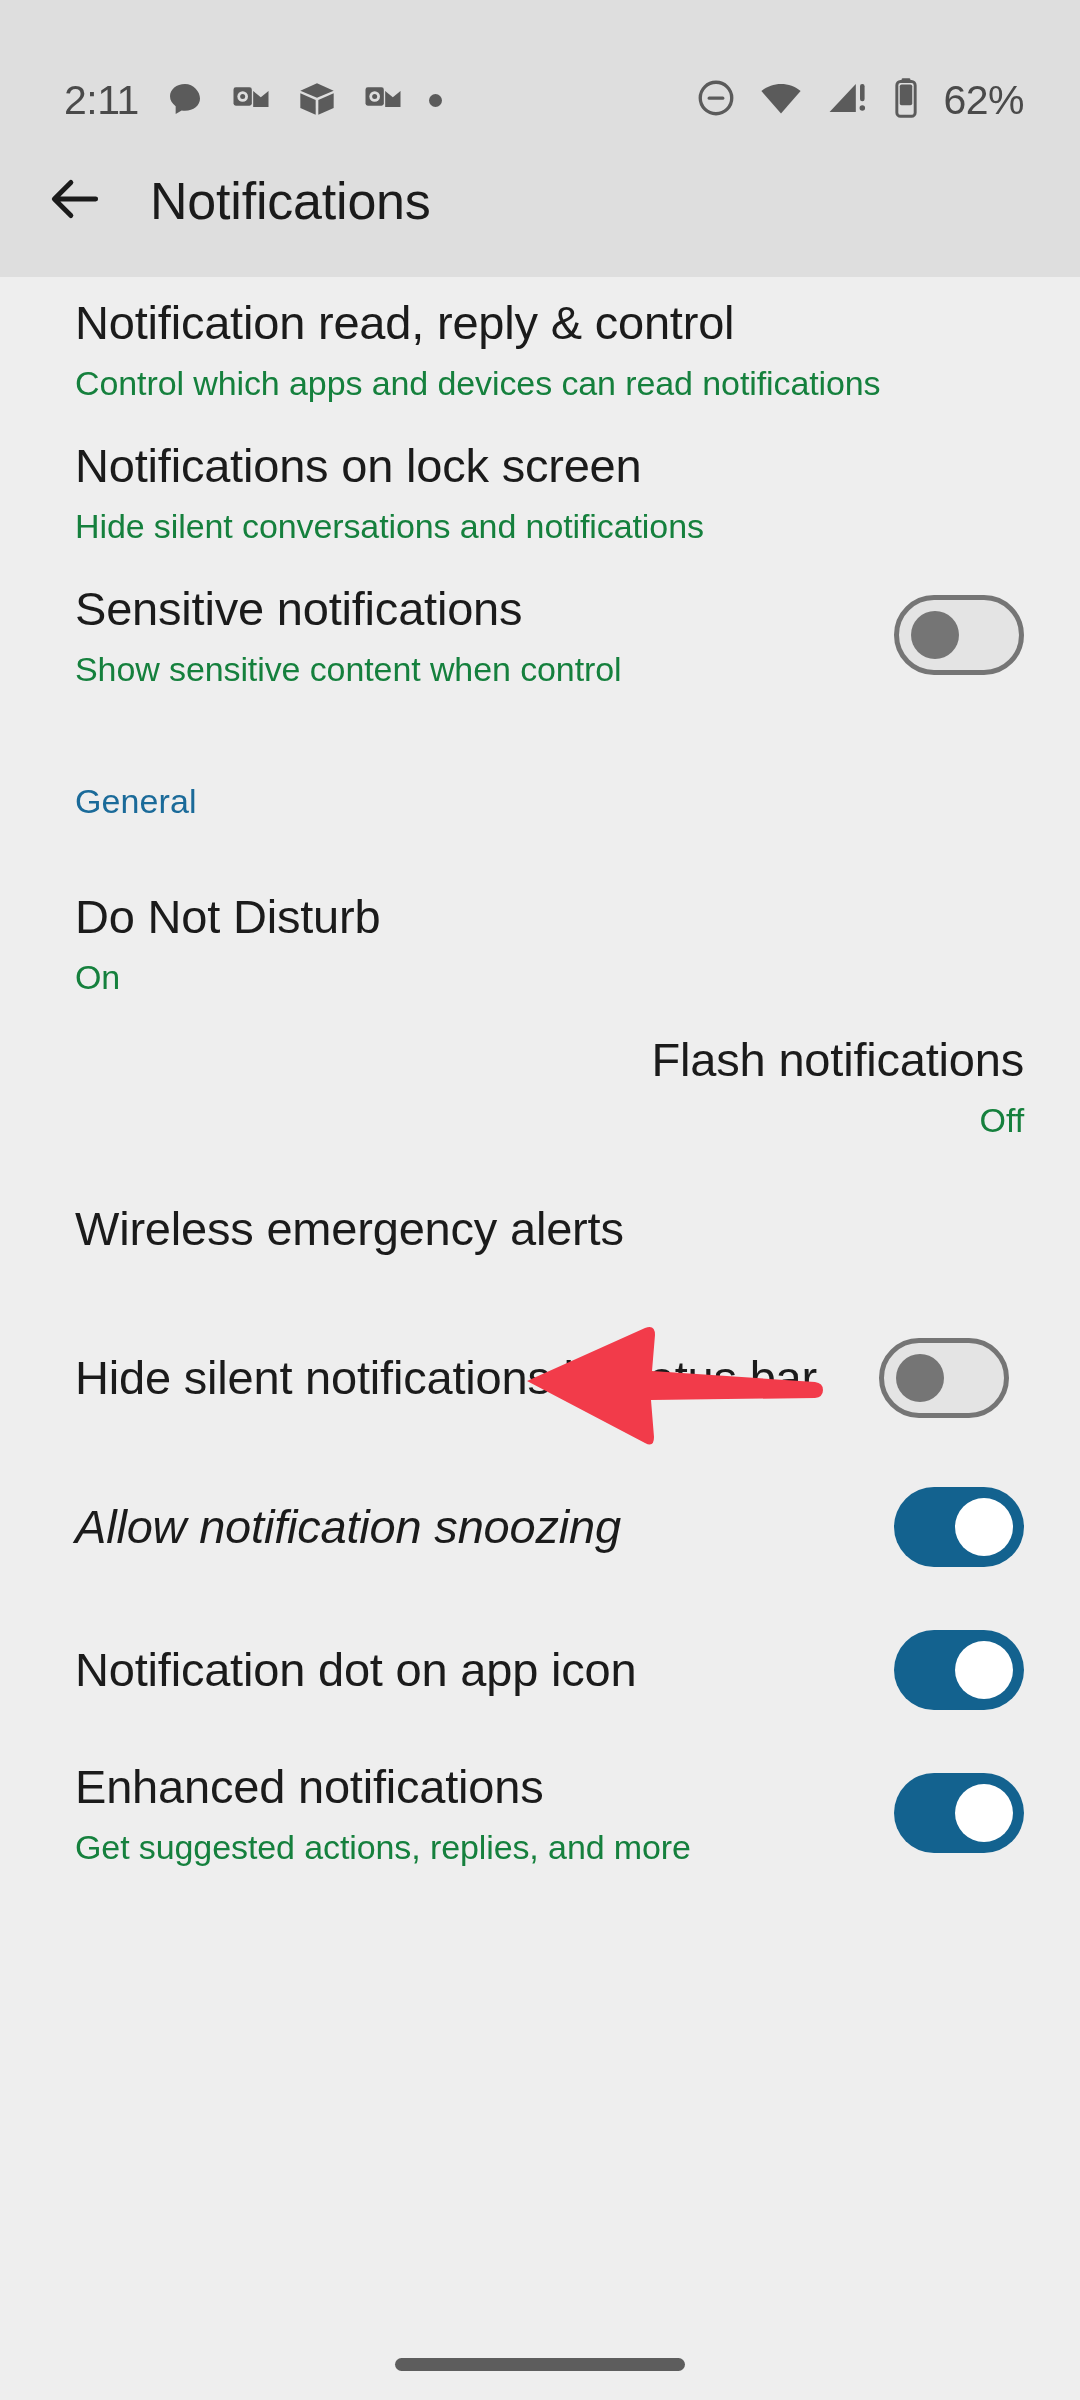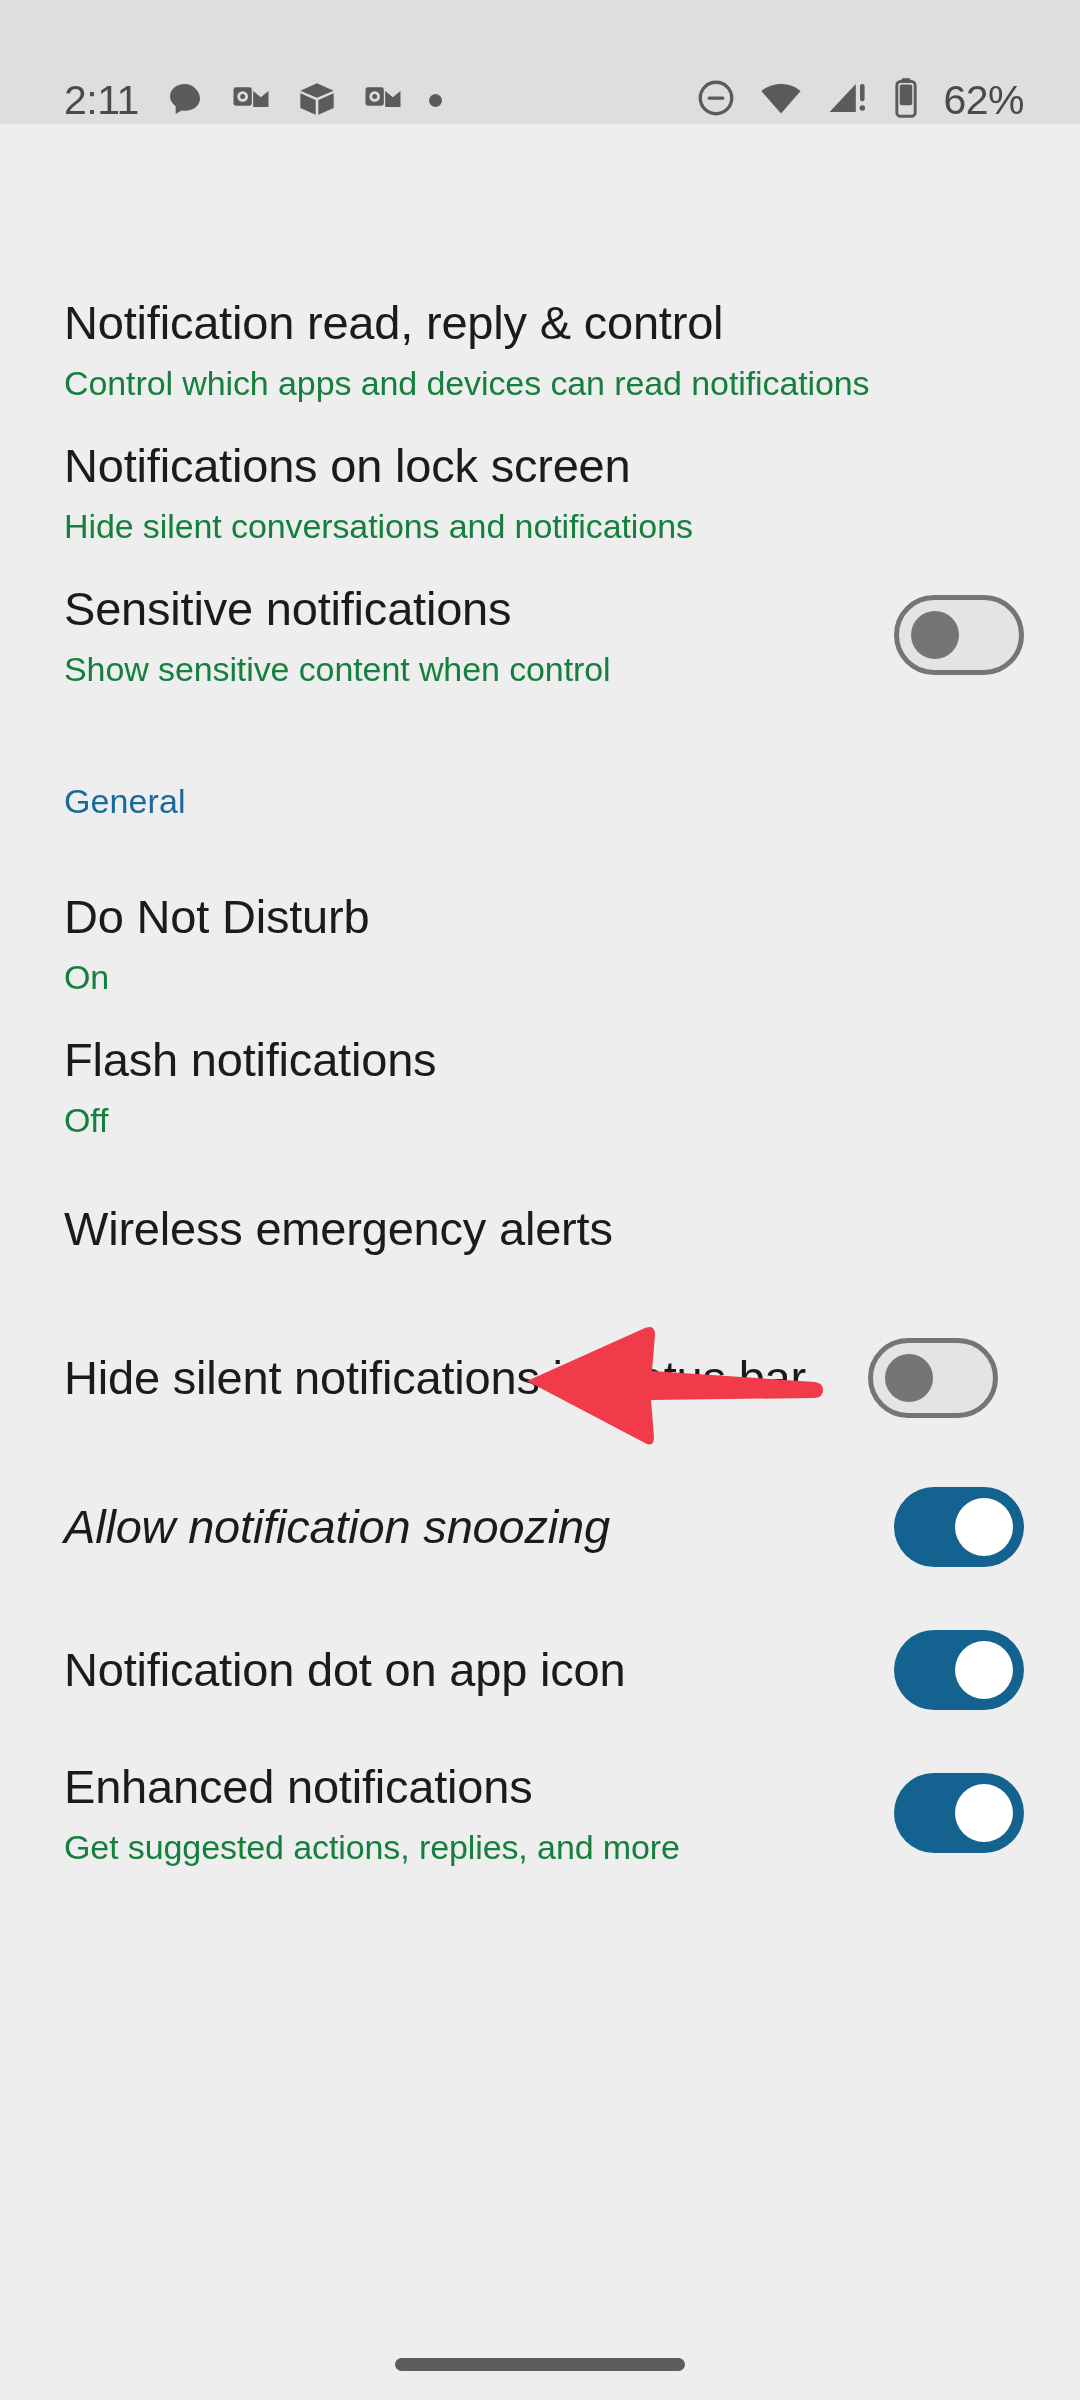--- a/index.html
+++ b/index.html
@@ -26,21 +26,21 @@
 
   
   .appbar{
     position:absolute; top:124px; left:0; width:1080px; height:153px;
     background:#dedede; display:flex; align-items:center;
   }
   .back-btn{ width:150px; height:153px; display:flex; align-items:center; justify-content:center; }
   .appbar-title{ font-size:52px; color:#1b1b1b; font-weight:400; letter-spacing:-0.2px; }
 
   
-  .content{ position:absolute; top:277px; left:0; width:1080px; height:2123px; background:#eeeeee; }
+  .content{ position:absolute; top:277px; left:0; width:1080px; height:2123px; background:#eeeeee;padding-left:11px; }
 
   .row{ position:relative; display:flex; align-items:center; padding:0 56px 0 64px; }
   .row-text{ flex:1; min-width:0; }
   .row-title{
     font-size:47px; line-height:62px; color:#1b1b1b; font-weight:400; letter-spacing:-0.2px;
   }
   .row-sub{
     font-size:34px; line-height:46px; color:#15803d; font-weight:400; margin-top:6px;
     letter-spacing:-0.1px;
   }
@@ -149,20 +149,30 @@
           <rect x="4.6" y="1.2" width="4.8" height="2" rx="0.7" fill="#5b5b5b"></rect>
           <rect x="2" y="3" width="10" height="19" rx="2" fill="none" stroke="#5b5b5b" stroke-width="1.6"></rect>
           <rect x="3.6" y="4.6" width="6.8" height="11.4" rx="1" fill="#5b5b5b"></rect>
         </svg>
       </span>
 
       <span class="batt-pct">62%</span>
     </div>
   </div>
 
+  <div class="appbar">
+    <div class="back-btn">
+      <span>
+        <svg width="62" height="62" viewBox="0 0 24 24">
+          <path fill="none" stroke="#1b1b1b" stroke-width="1.9" stroke-linecap="round" stroke-linejoin="round" d="M20 12H4.2M10.4 5.6 4 12l6.4 6.4"></path>
+        </svg>
+      </span>
+    </div>
+    <span class="appbar-title">Notifications</span>
+  </div>
 
   <div class="content">
 
     <div class="row" style="height:143px;">
       <div class="row-text">
         <div class="row-title">Notification read, reply &amp; control</div>
         <div class="row-sub">Control which apps and devices can read notifications</div>
       </div>
     </div>
 
@@ -185,21 +195,21 @@
 
     <div class="section-head" style="margin-top:75px;">General</div>
 
     <div class="row" style="height:143px; margin-top:50px;">
       <div class="row-text">
         <div class="row-title">Do Not Disturb</div>
         <div class="row-sub">On</div>
       </div>
     </div>
 
-    <div class="row" style="height:143px;">
+    <div class="row" style="height:143px;text-align:right;">
       <div class="row-text">
         <div class="row-title">Flash notifications</div>
         <div class="row-sub">Off</div>
       </div>
     </div>
 
     <div class="row" style="height:143px;">
       <div class="row-text">
         <div class="row-title">Wireless emergency alerts</div>
       </div>

